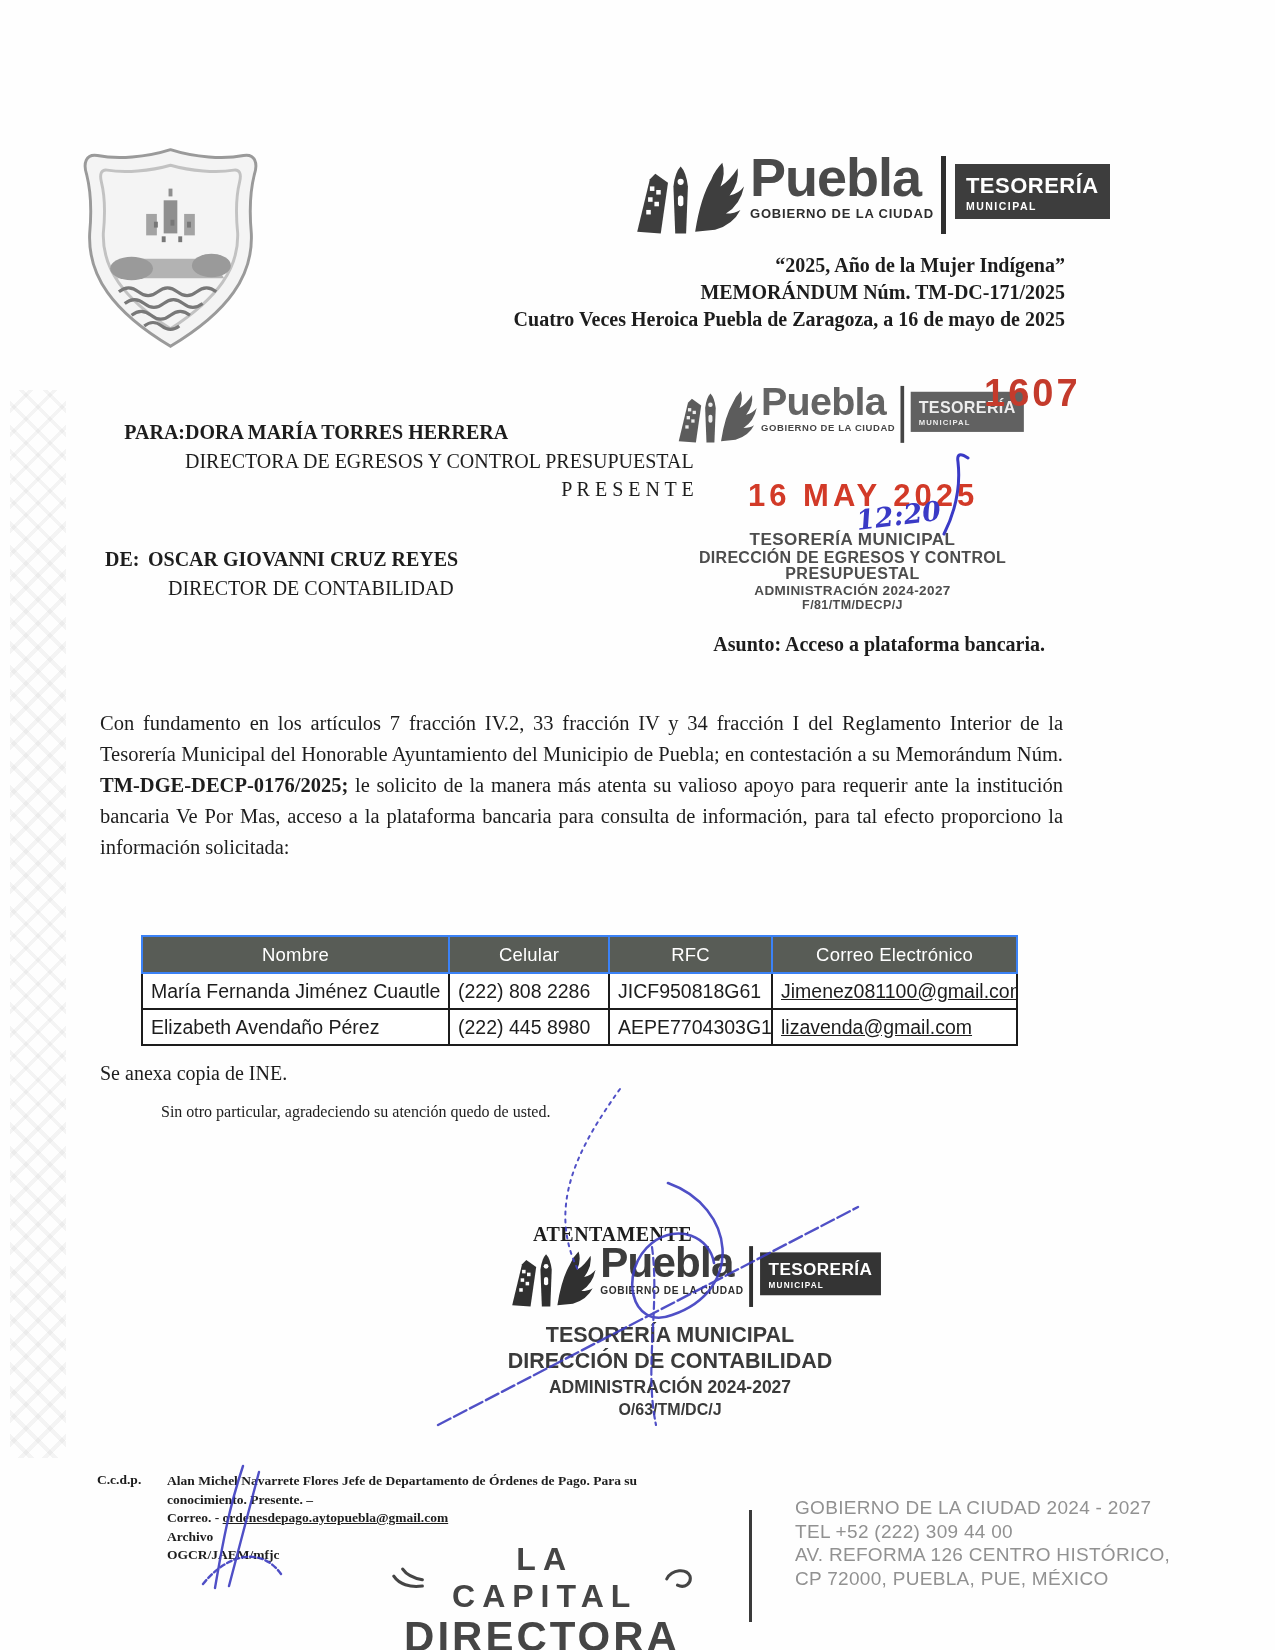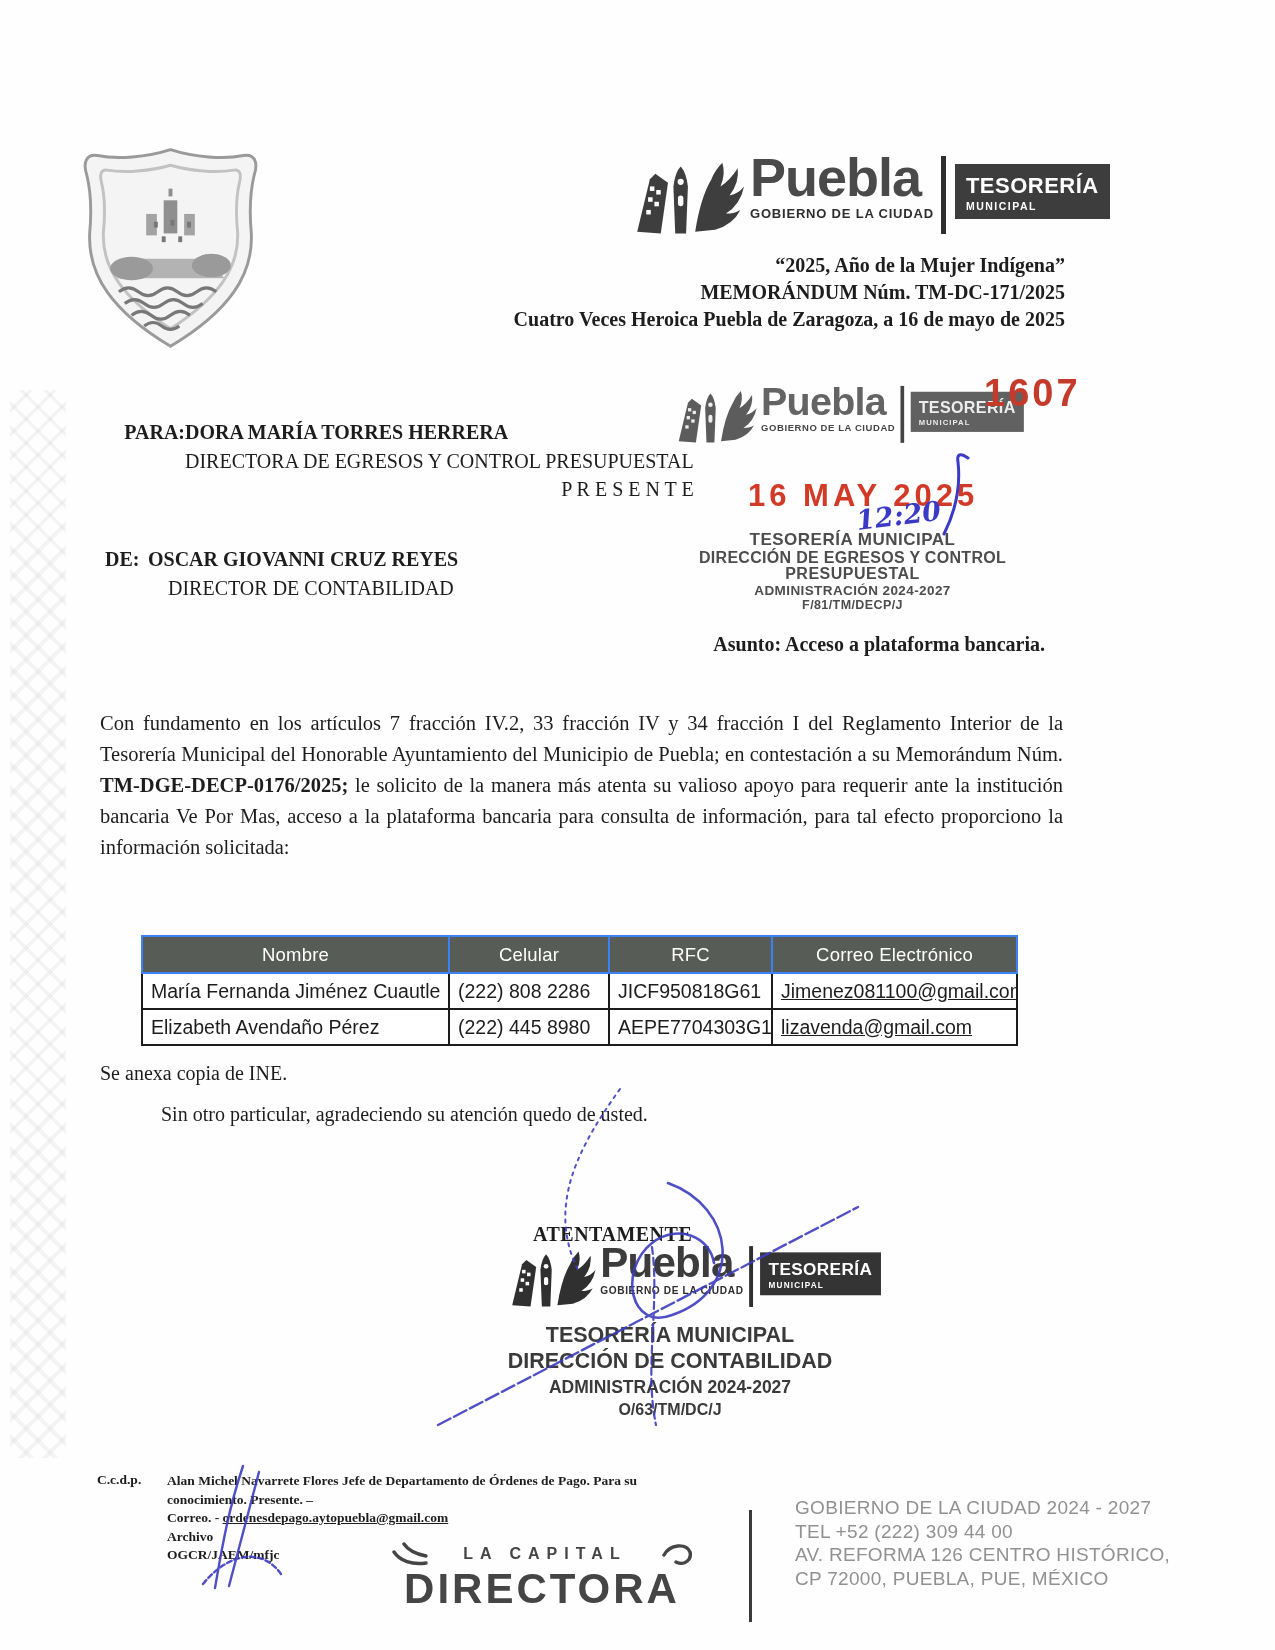--- a/index.html
+++ b/index.html
@@ -57,37 +57,37 @@
   .body-par{left:100px;top:708px;width:963px;font-size:20.5px;line-height:31px;text-align:justify;}
 
   table.info{left:141px;top:935px;width:875px;border-collapse:collapse;
     font-family:"Liberation Sans",sans-serif;font-size:19.5px;table-layout:fixed;}
   table.info th{background:#585c56;color:#fff;font-weight:400;font-size:18.5px;height:33px;
     border:2px solid #3b82f6;text-align:center;letter-spacing:.2px;margin-left:43px;}
   table.info td{height:34px;border:2px solid #1c1c1c;padding:0 8px;background:#fff;white-space:nowrap;overflow:hidden;}
   .email{text-decoration:underline;}
 
   .annex{left:100px;top:1062px;font-size:20px;}
-  .closing{left:161px;top:1103px;font-size:20px;}
+  .closing{left:161px;top:1103px;font-size:16px;}
 
   .atentamente{left:533px;top:1223px;font-weight:700;font-size:20px;letter-spacing:.5px;}
   .sig-office{left:480px;top:1322px;width:380px;text-align:center;color:#3a3a3a;
     font-family:"Liberation Sans",sans-serif;}
   .sg1{font-size:21.5px;line-height:26px;font-weight:600;}
   .sg2{font-size:21.5px;line-height:27px;font-weight:600;}
   .sg3{font-size:17.5px;line-height:24px;font-weight:700;}
   .sg4{font-size:16px;line-height:21px;font-weight:700;}
 
   .ccdp-label{left:97px;top:1472px;font-size:13.5px;font-weight:600;}
   .ccdp-text{left:167px;top:1472px;width:545px;font-size:13.5px;line-height:18.5px;font-weight:600;}
 
   .capital{left:392px;top:1541px;width:300px;text-align:center;color:#454545;
     font-family:"Liberation Sans",sans-serif;}
-  .capital-top{display:flex;align-items:center;justify-content:space-between;gap:6px;
-    font-weight:800;font-size:16px;letter-spacing:7px;}
+  .capital-top{display:flex;align-items:center;justify-content:flex-start;gap:6px;
+    font-weight:800;font-size:32px;letter-spacing:7px;}
   .capital-bottom{font-weight:800;font-size:42px;letter-spacing:3px;margin-top:-2px;}
 
   .divider{left:749px;top:1510px;width:3px;height:112px;background:#3a3a3a;}
   .footer-right{left:795px;top:1496px;font-family:"Liberation Sans",sans-serif;
     font-size:19px;line-height:23.6px;color:#919191;letter-spacing:.3px;}
 
   .ink{position:absolute;pointer-events:none;}
 </style>
 </head>
 <body>

